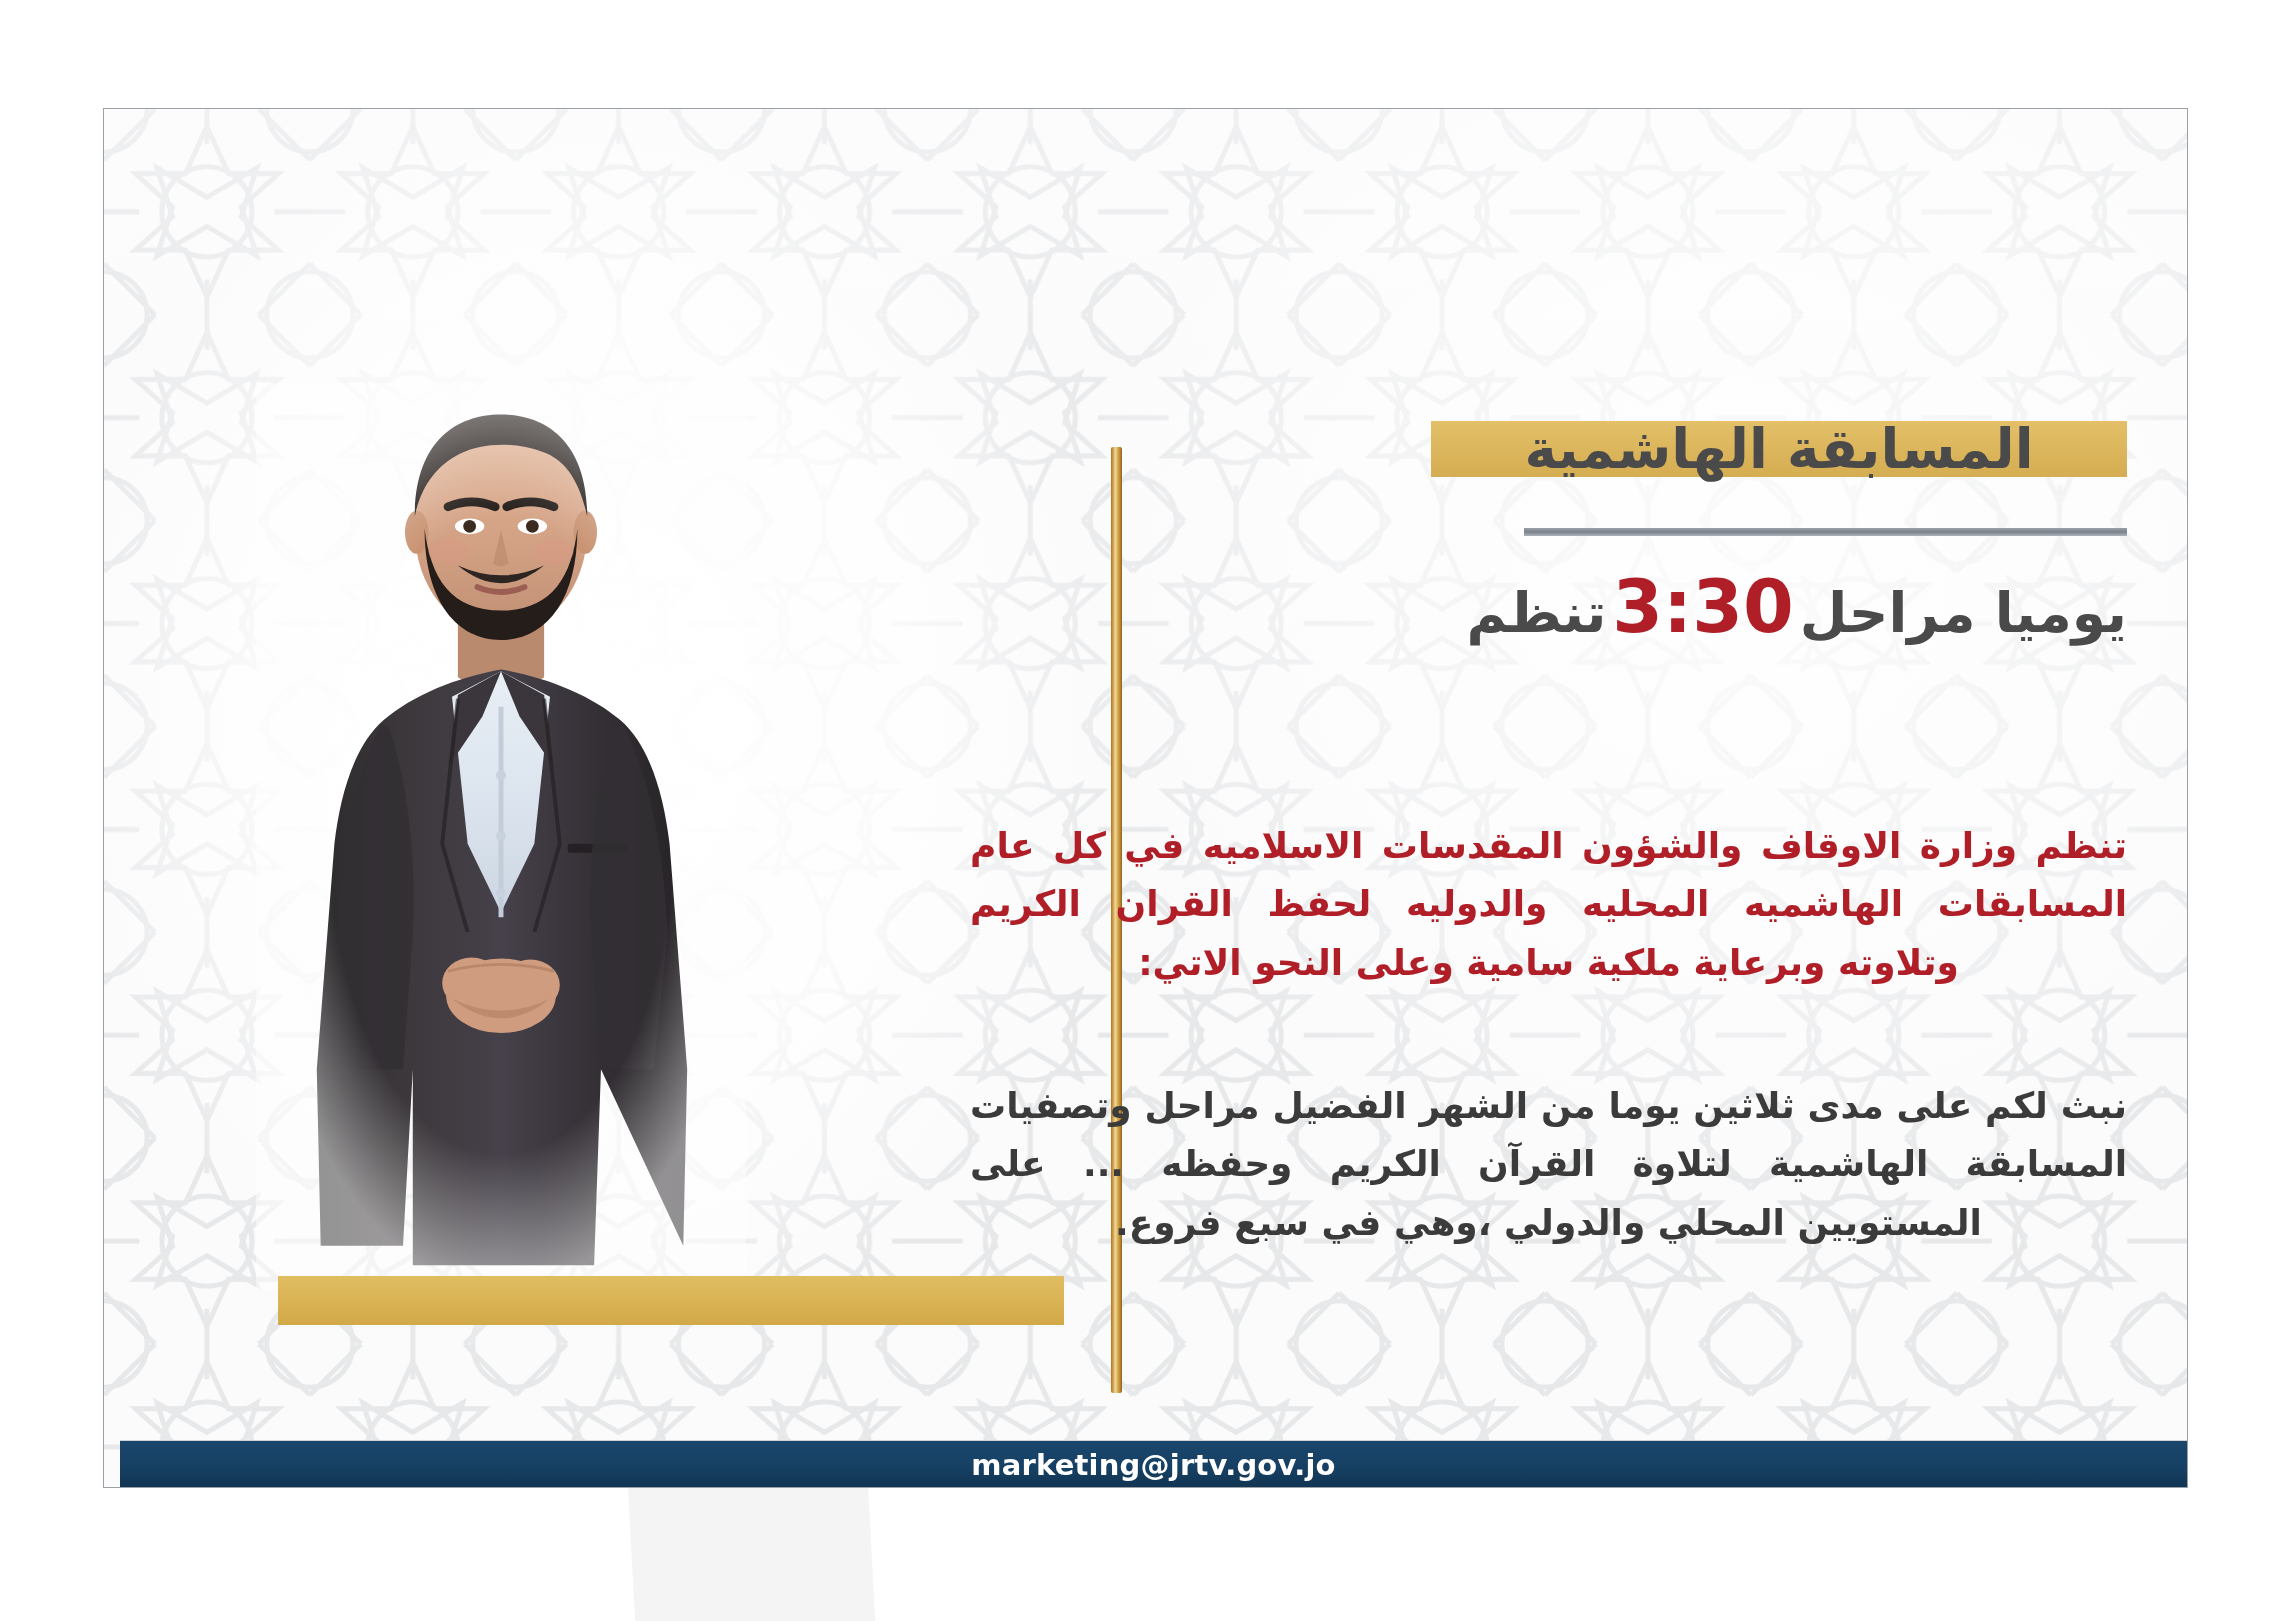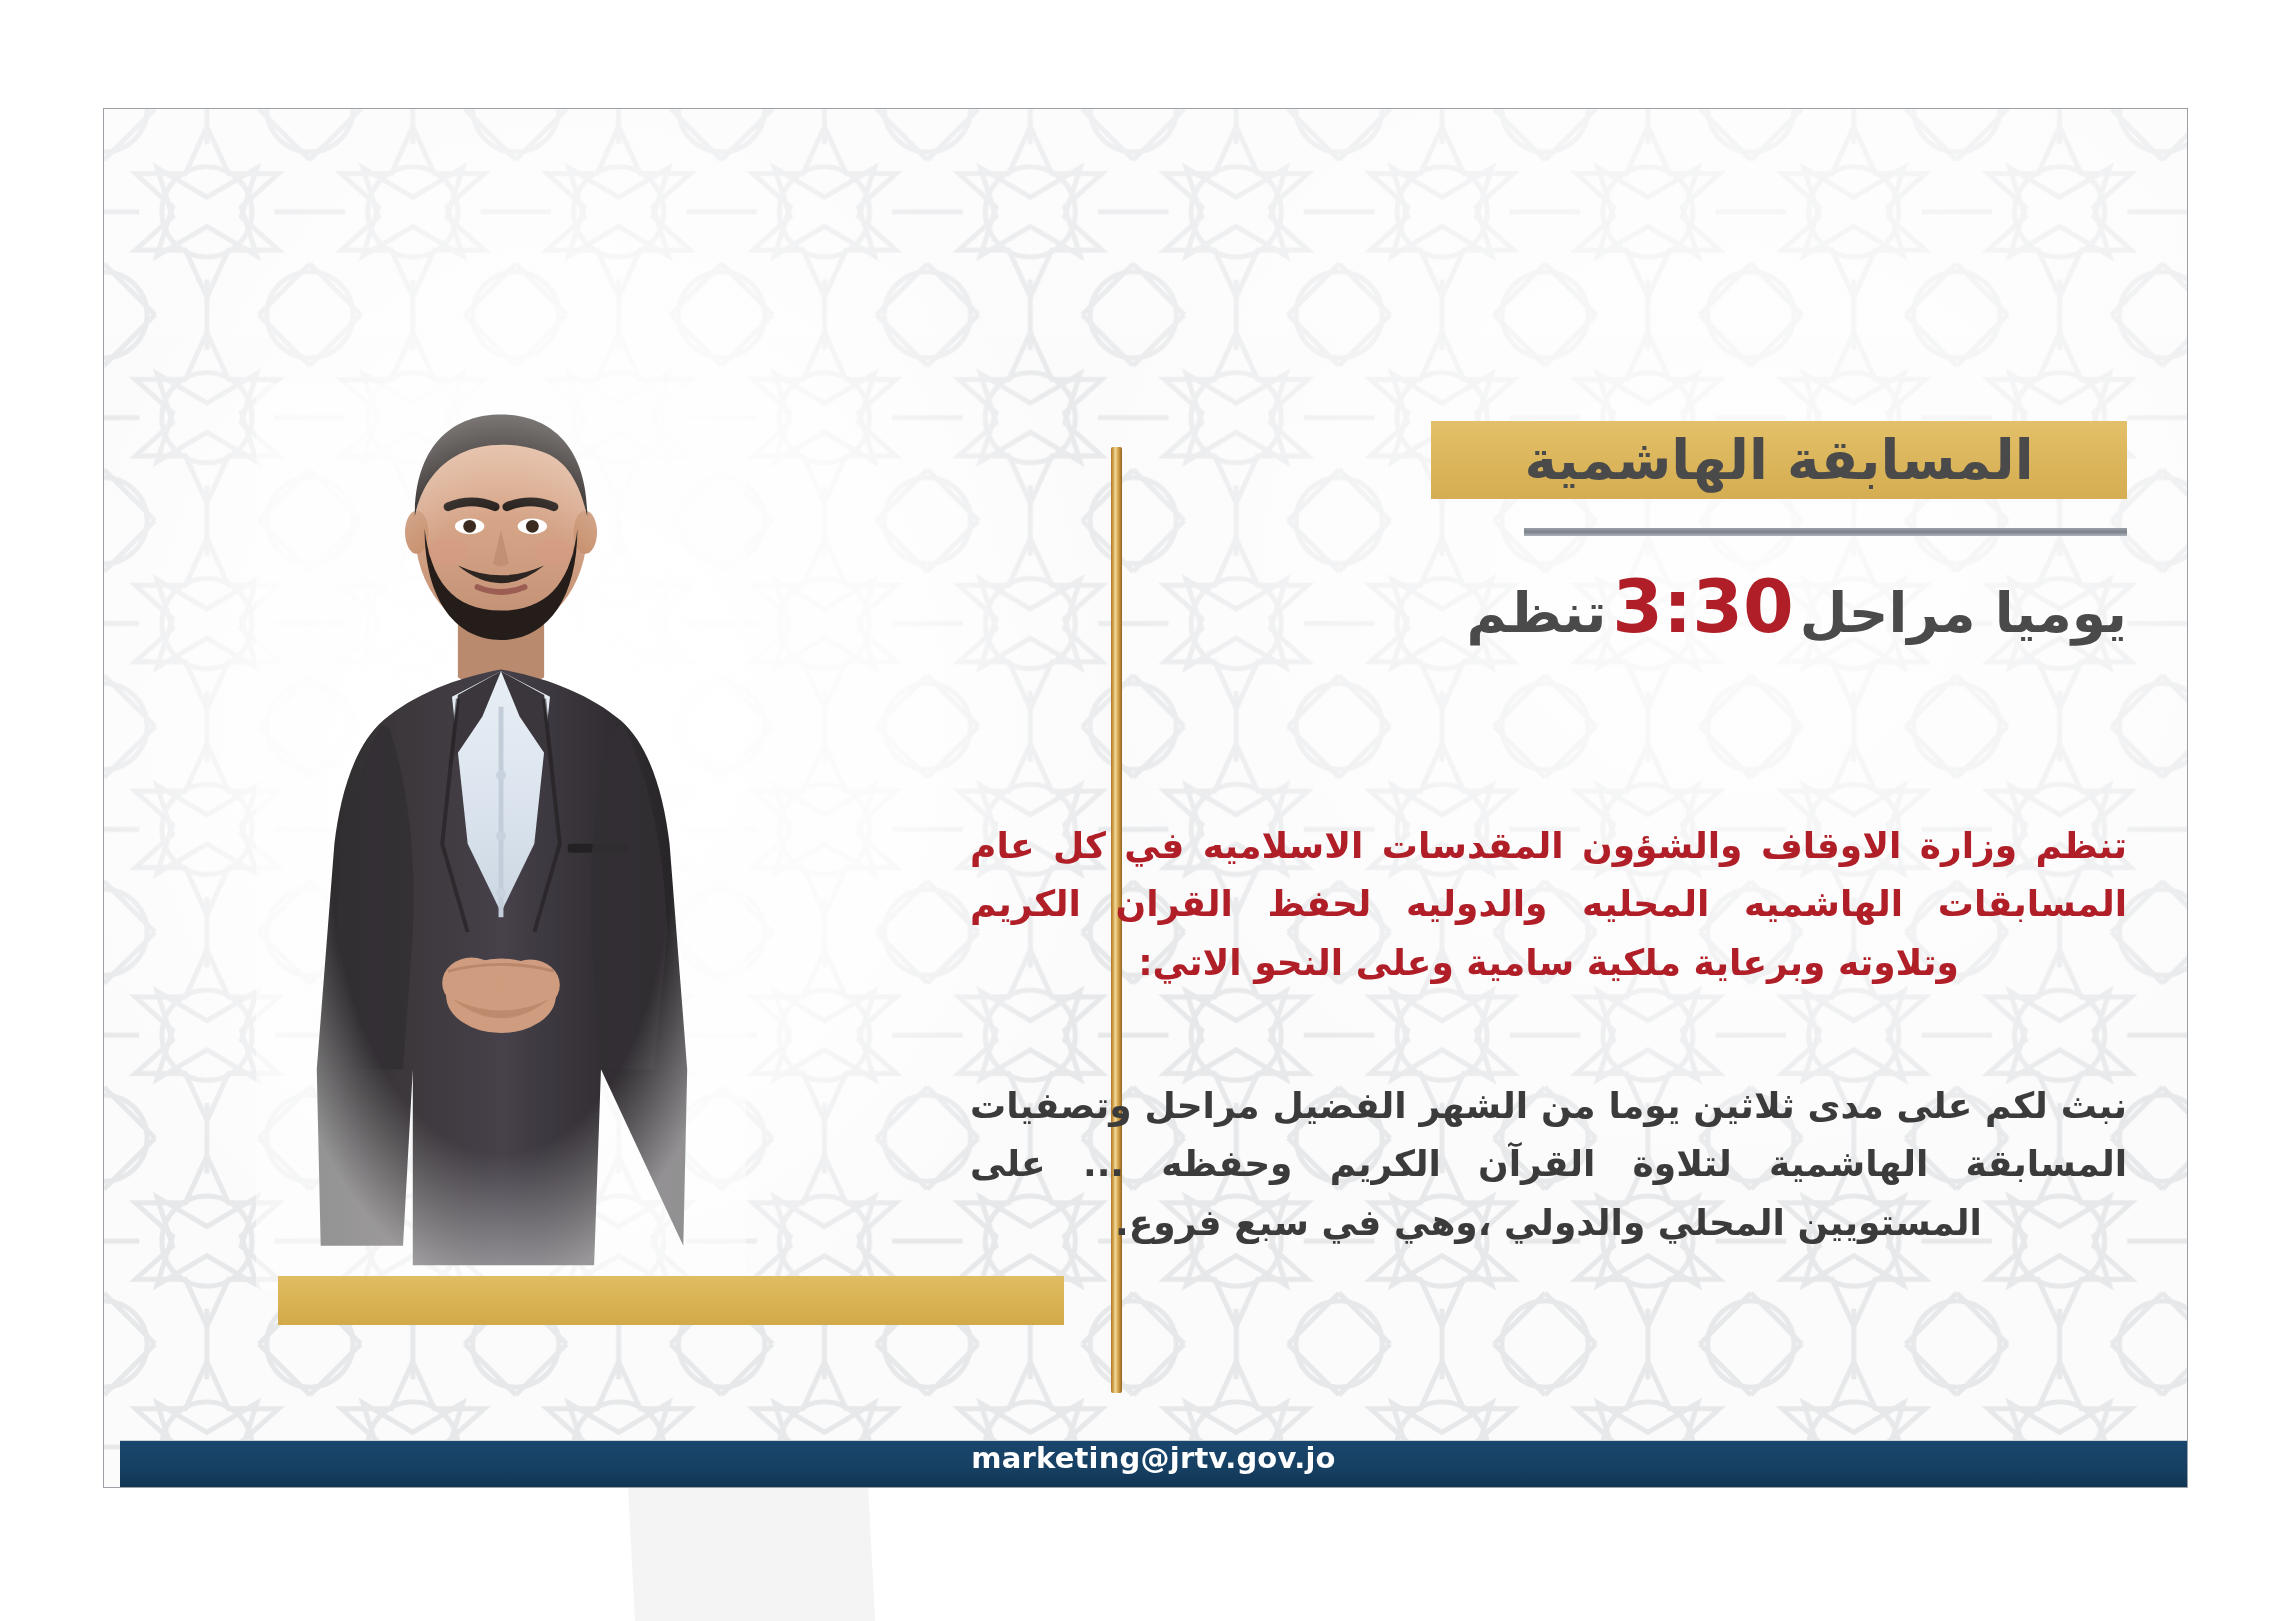--- a/index.html
+++ b/index.html
@@ -91,21 +91,21 @@
     width:10.8px; height:946px;
     background:linear-gradient(90deg,#a9762a 0%,#cf9d44 18%,#f0d79a 40%,#d8ac52 62%,#b4812f 85%,#8d621f 100%);
     z-index:6;
     border-radius:2px;
   }
 
   
   .title-band{
     position:absolute;
     right:60px; top:312px;
-    width:696px; height:78px;
+    width:696px; height:56px;
     background:linear-gradient(180deg,#e3c069 0%,#dcb65c 50%,#d5ad52 100%);
     display:flex; align-items:center; justify-content:center;
     z-index:7;
   }
   .title-text{
     direction:rtl;
     font-size:55px;
     font-weight:700;
     color:#4a4a4a;
     letter-spacing:-1px;
@@ -164,21 +164,21 @@
   .para-red{ top:708px; color:#b01f28; }
   .para-dark{ top:968px; color:#3b3b3b; }
 
   
   .footer-bar{
     position:absolute;
     left:0; right:0;
     top:1331px;
     height:47px;
     background:linear-gradient(180deg,#1b466d 0%,#164063 55%,#123553 100%);
-    display:flex; justify-content:center;
+    display:flex; align-items:center; justify-content:center;
     z-index:8;
     border-top:1px solid #cfd3d6;
     margin-left:16px;
   }
   .footer-email{
     color:#ffffff;
     font-size:29px;
     font-weight:700;
     letter-spacing:0.2px;
     font-family:"DejaVu Sans","Liberation Sans",sans-serif;

